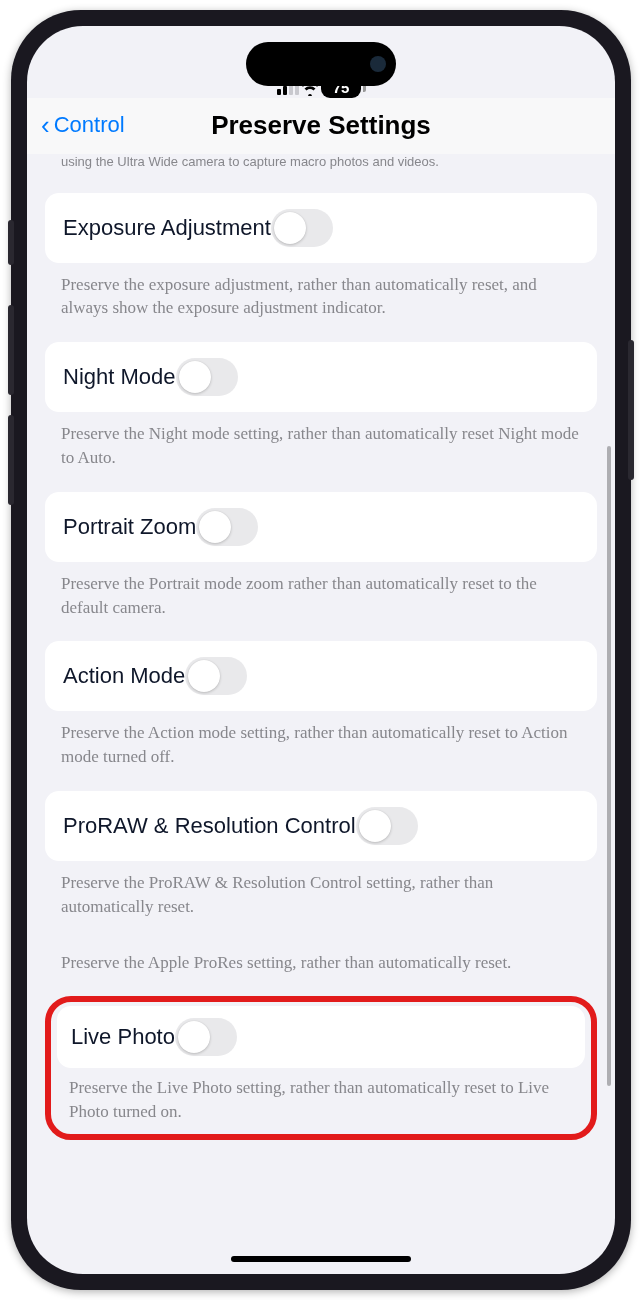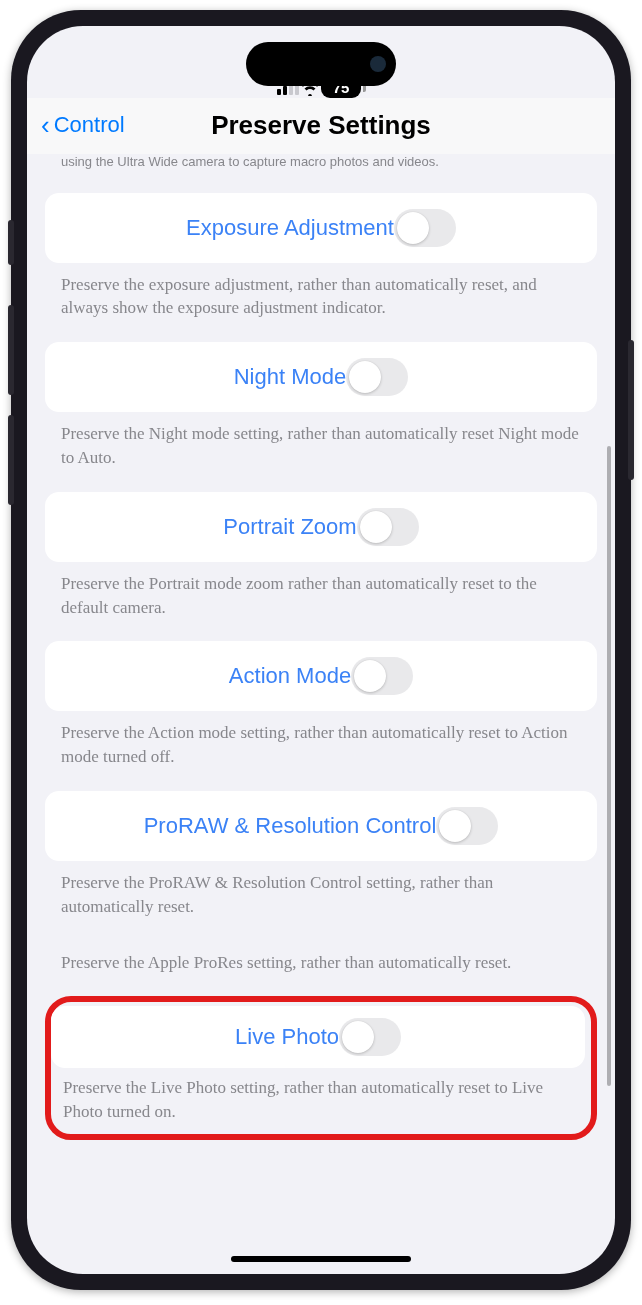--- a/index.html
+++ b/index.html
@@ -99,41 +99,41 @@
     font-size: 13px; color: #87878c; padding: 0 16px 22px 16px;
     line-height: 1.35; margin-top: -1px;
   }
   .setting-block { margin-bottom: 18px; }
   .setting-row {
     background: #fff;
     border-radius: 14px;
     padding: 16px 18px;
     display: flex;
     align-items: center;
-    justify-content: center;
+    justify-content: flex-start;
     font-size: 22px;
-    color: #3b82f6;
+    color: #0f172a;
   }
   .setting-footer {
     font-size: 17px; color: #87878c; padding: 10px 16px 4px 16px;
     line-height: 1.4;
     font-family: Liberation Serif, serif;
   }
   .toggle {
     width: 62px; height: 38px; background: #e9e9eb; border-radius: 19px;
     position: relative; flex-shrink: 0;
   }
   .toggle-knob {
     position: absolute; top: 3px; left: 3px; width: 32px; height: 32px;
     background: #fff; border-radius: 50%; box-shadow: 0 1px 3px rgba(0,0,0,0.2), 0 0 1px rgba(0,0,0,0.1);
   }
   .highlight-box {
     border: 6px solid #e21b1b;
     border-radius: 26px;
-    padding: 4px 6px 8px 0;
+    padding: 4px 6px 8px 6px;
     margin-top: 8px;
   }
   .highlight-box .setting-row { padding: 12px 14px; }
   .highlight-box .setting-footer { padding: 8px 12px 2px 12px; }
   .home-indicator {
     position: absolute; bottom: 12px; left: 50%; transform: translateX(-50%);
     width: 180px; height: 6px; background: #000; border-radius: 3px;
   }
   .scroll-indicator {
     position: absolute; right: 4px; top: 420px; width: 4px; height: 640px;

